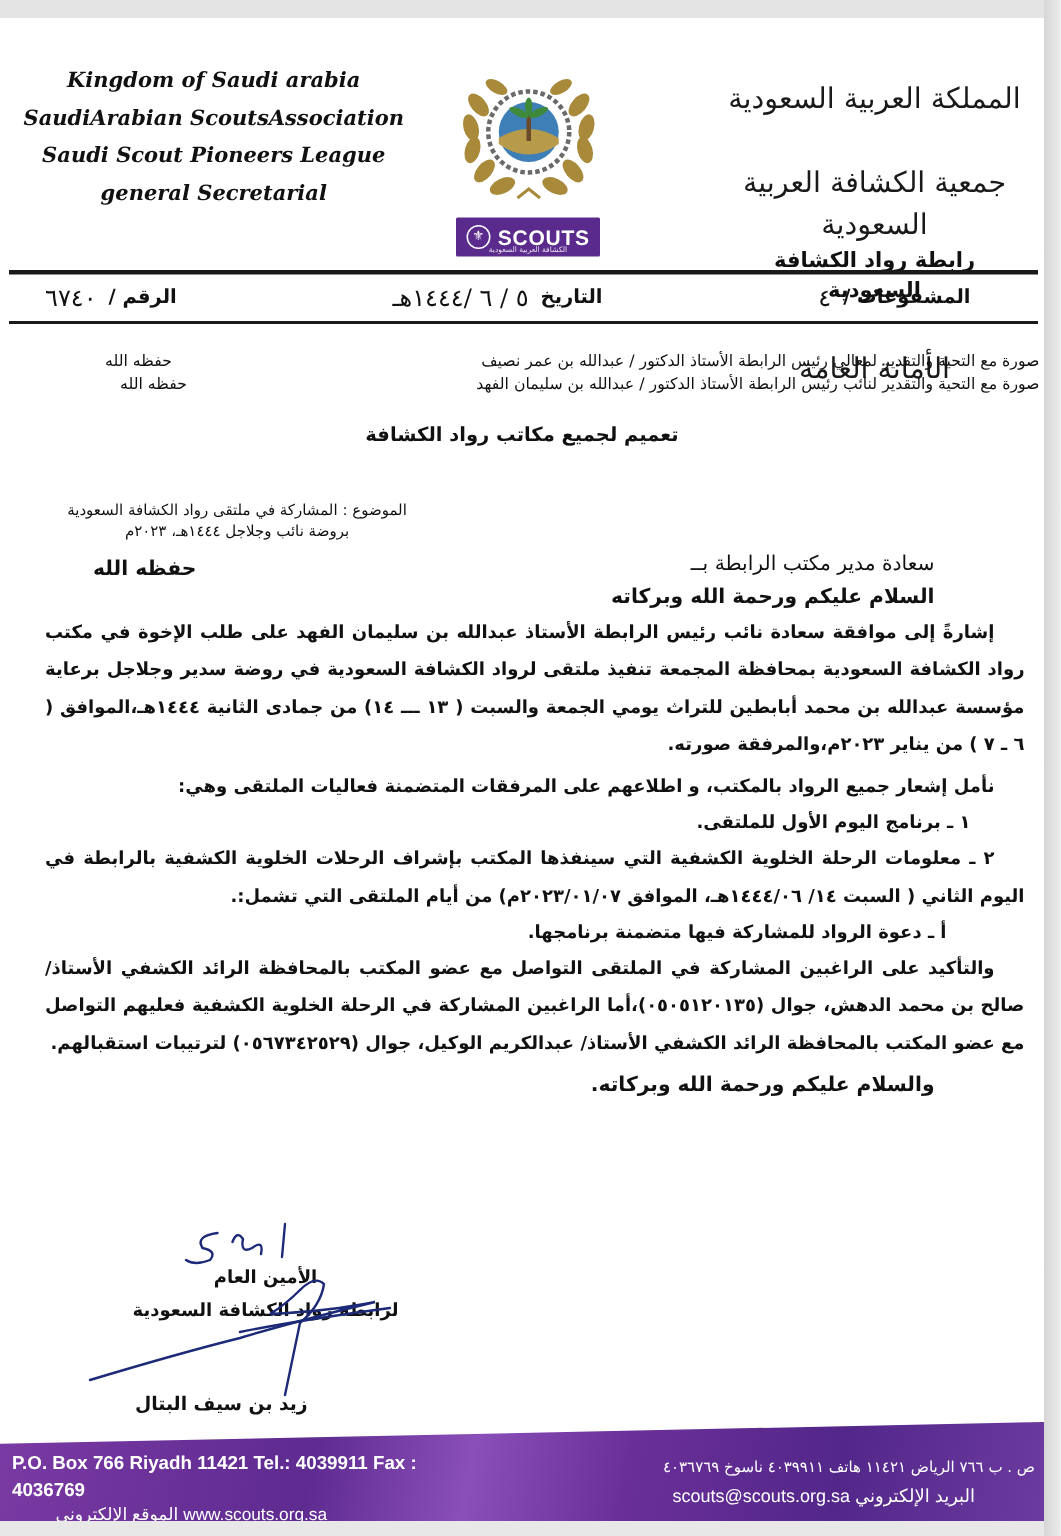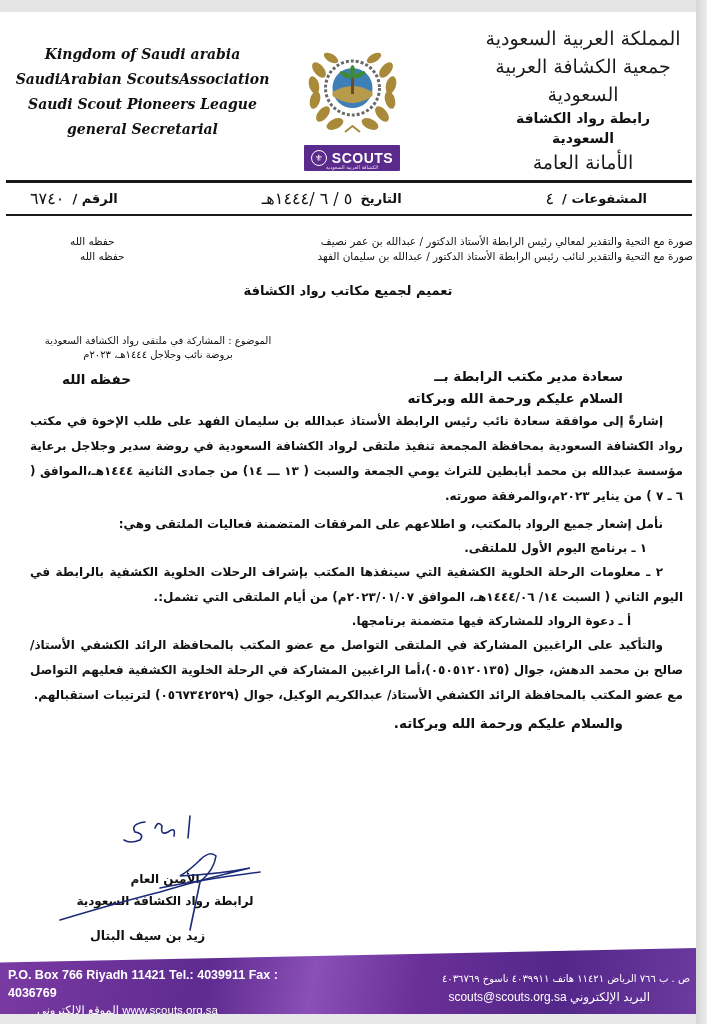--- a/index.html
+++ b/index.html
@@ -44,20 +44,21 @@
   .scouts-badge .sub {
     position: absolute; bottom: 1px; left: 0; right: 0; text-align: center; font-size: 5px; opacity: .85;
   }
   .ar-block {
     position: absolute; right: 24px; top: 24px; width: 200px; text-align: center;
     direction: rtl;
   }
   .ar-block .calli {
     font-family: "DejaVu Serif", serif; font-size: 19px; line-height: 28px; color: #1a1a1a;
     letter-spacing: -0.5px;
+    margin-top: 28px;
   }
   .ar-block .league {
     font-family: "DejaVu Sans", sans-serif; font-weight: bold; font-size: 14px; line-height: 20px;
   }
   .rule { position: absolute; left: 6px; width: 686px; background: #1a1a1a; }
   .rule.top { top: 180px; height: 3px; }
   .rule.bottom { top: 214px; height: 2px; }
 
   .meta-row {
     position: absolute; left: 30px; right: 60px; top: 185px; height: 26px;
@@ -81,33 +82,33 @@
   }
   .subject {
     position: absolute; left: 28px; top: 334px; width: 260px; text-align: center;
     direction: rtl; font-size: 10px; line-height: 14px;
   }
   .body {
     position: absolute; left: 30px; right: 24px; top: 365px;
     direction: rtl; text-align: right; font-size: 12px;
   }
   .body p { margin: 0; }
-  .addressee { font-size: 13.5px; font-weight: bold; line-height: 22px; padding-right: 60px; }
+  .addressee { font-size: 13.5px; font-weight: normal; line-height: 22px; padding-right: 60px; }
   .greeting { font-size: 13.5px; font-weight: bold; line-height: 22px; padding-right: 60px; }
   .bless-right {
     position: absolute; left: 62px; top: 371px; font-size: 13.5px; font-weight: bold; direction: rtl;
   }
   .para { font-weight: bold; line-height: 25px; text-align: justify; text-align-last: right; }
   .para.indent { text-indent: 20px; }
   .list-item { font-weight: bold; line-height: 23px; padding-right: 36px; }
   .list-item.sub { padding-right: 52px; }
 
   .sign-block {
-    position: absolute; left: 60px; top: 840px; width: 210px; text-align: center; direction: rtl;
-    font-size: 12px; font-weight: bold; line-height: 22px; margin-top: 28px;
+    position: absolute; left: 72px; top: 840px; width: 210px; text-align: center; direction: rtl;
+    font-size: 12px; font-weight: bold; line-height: 22px;
   }
   .signature { position: absolute; left: 50px; top: 810px; width: 230px; height: 130px; pointer-events: none; }
   .sign-name { position: absolute; left: 90px; top: 928px; font-size: 12.5px; font-weight: bold; direction: rtl; }
 
   .footer {
     position: absolute; left: 0; top: 948px; width: 696px; height: 66px;
     background: linear-gradient(100deg, #7a3aa3 0%, #5e2b90 30%, #8a4fb8 45%, #6a2f98 60%, #53278a 80%, #6c3aa0 100%);
     color: #fff;
     clip-path: polygon(0 22%, 100% 0, 100% 100%, 0 100%);
   }

